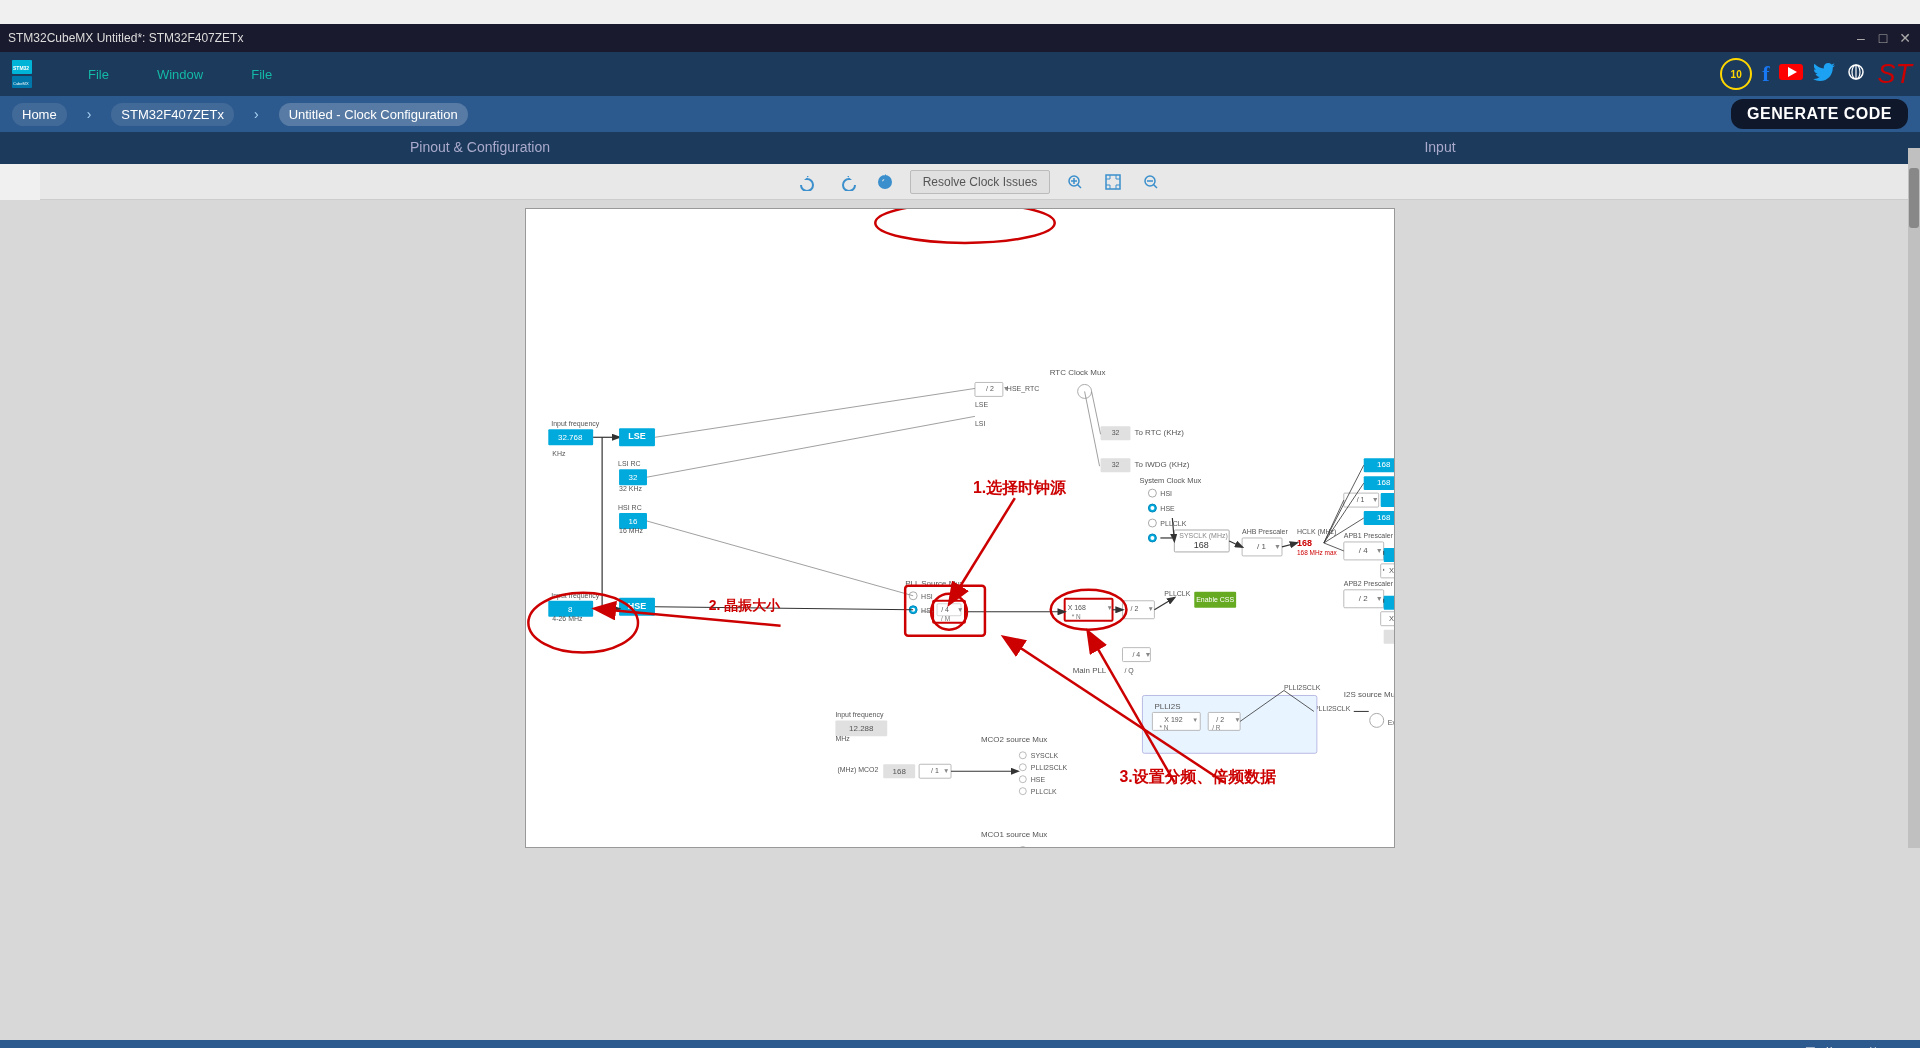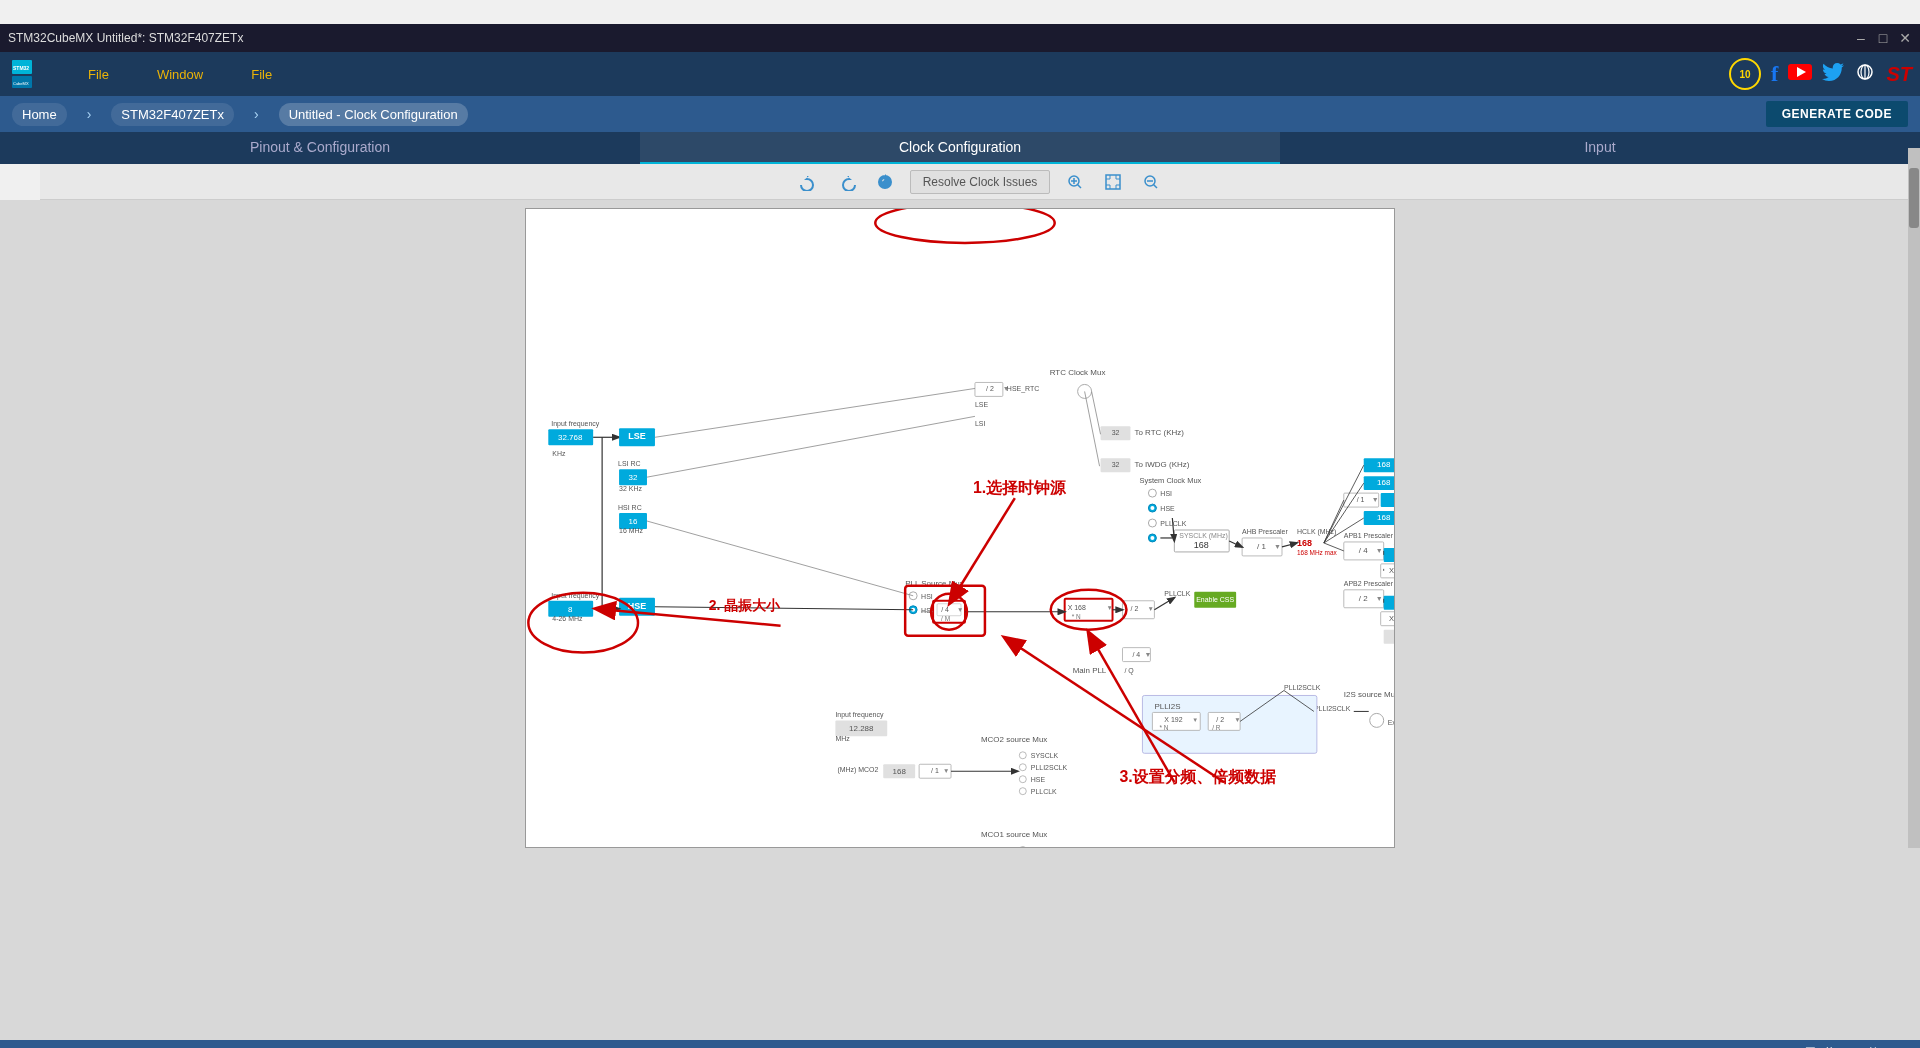--- a/index.html
+++ b/index.html
@@ -29,21 +29,21 @@
       display: flex;
       align-items: center;
       padding: 0 8px;
     }
     #menubar .logo {
       width: 52px; height: 36px; margin-right: 20px; background: #1c3a5c; display: flex; align-items: center; justify-content: center;
     }
     #menubar .logo svg { width: 48px; height: 32px; }
     #menubar .menu-items { display: flex; gap: 32px; flex: 1; }
     #menubar .menu-item {
-      color: #eab308; font-size: 13px; cursor: pointer; padding: 4px 8px; border-radius: 2px;
+      color: #14b8a6; font-size: 13px; cursor: pointer; padding: 4px 8px; border-radius: 2px;
     }
     #menubar .social-icons { display: flex; align-items: center; gap: 10px; }
     #menubar .social-icon { color: white; font-size: 16px; cursor: pointer; }
     #menubar .version-badge {
       width: 32px; height: 32px; border-radius: 50%; border: 2px solid #ffd700; color: #ffd700;
       display: flex; align-items: center; justify-content: center; font-size: 10px; font-weight: bold;
     }
 
     
     #breadcrumb {
@@ -55,22 +55,22 @@
       justify-content: space-between;
     }
     #breadcrumb .bc-items { display: flex; align-items: center; gap: 20px; }
     #breadcrumb .bc-item {
       color: white; font-size: 13px; padding: 4px 10px; cursor: pointer;
       background: rgba(255,255,255,0.1); border-radius: 12px; display: flex; align-items: center; gap: 4px;
     }
     #breadcrumb .bc-sep { color: #aad4f5; font-size: 14px; }
     #breadcrumb .bc-item.active { background: rgba(255,255,255,0.2); }
     #breadcrumb .gen-code-btn {
-      background: #0c4a6e; color: white; border: none; padding: 6px 16px;
-      font-size: 12px; font-weight: bold; cursor: pointer; border-radius: 2px; letter-spacing: 0.5px;
+      background: #0f172a; color: white; border: none; padding: 6px 16px;
+      font-size: 16px; font-weight: bold; cursor: pointer; border-radius: 12px; letter-spacing: 0.5px;
     }
 
     
     #tabbar {
       background: #1c3a5c;
       height: 32px;
       display: flex;
     }
     #tabbar .tab {
       flex: 1; display: flex; align-items: center; justify-content: center;
@@ -212,41 +212,38 @@
     </div>
 
     <div class="social-icon">
       <svg width="22" height="18" viewBox="0 0 22 18">
           <circle cx="11" cy="9" r="7" stroke="white" stroke-width="1.5" fill="none"></circle>
           <line x1="11" y1="2" x2="11" y2="16" stroke="white" stroke-width="1.2"></line>
           <ellipse cx="11" cy="9" rx="4" ry="7" stroke="white" stroke-width="1.2" fill="none"></ellipse>
         </svg>
     </div>
 
-    <div class="social-icon" style="color:#cc0000; font-size:20px; font-weight:700; font-style:italic; font-family:Arial;">ST</div>
+    <div class="social-icon" style="color:#cc0000; font-size:27px; font-weight:400; font-style:italic; font-family:Arial;">ST</div>
   </div>
 </div>
 
 <div id="breadcrumb">
   <div class="bc-items">
     <div class="bc-item">Home</div>
     <span class="bc-sep">›</span>
     <div class="bc-item">STM32F407ZETx</div>
     <span class="bc-sep">›</span>
     <div class="bc-item active">Untitled - Clock Configuration</div>
   </div>
   <button class="gen-code-btn">GENERATE CODE</button>
 </div>
 
 <div id="tabbar">
   <div class="tab">
     <span>Pinout &amp; Configuration</span>
-  </div>
-  <div class="tab active">
-    <span>Clock Configuration</span>
   </div>
   <div class="tab">
     <span>Input</span>
   </div>
 </div>
 
 <div id="toolbar">
   <div class="tool-btn">
     <svg width="18" height="18" viewBox="0 0 18 18">
         <path d="M9 3L4 7h3a5 5 0 015 5 5 5 0 01-5 5 5 5 0 01-5-5h-2a7 7 0 007 7 7 7 0 007-7 7 7 0 00-7-7V3z" fill="#3a8fcc"></path>

